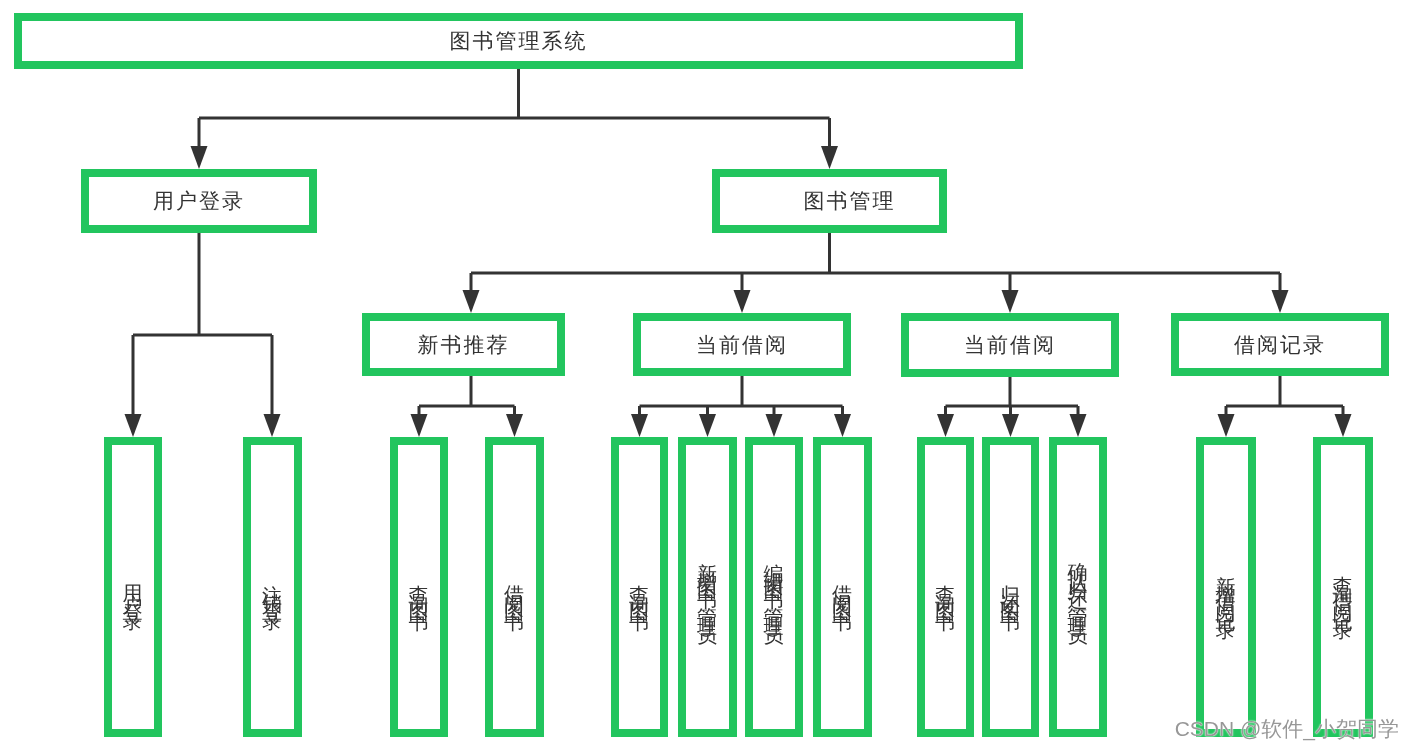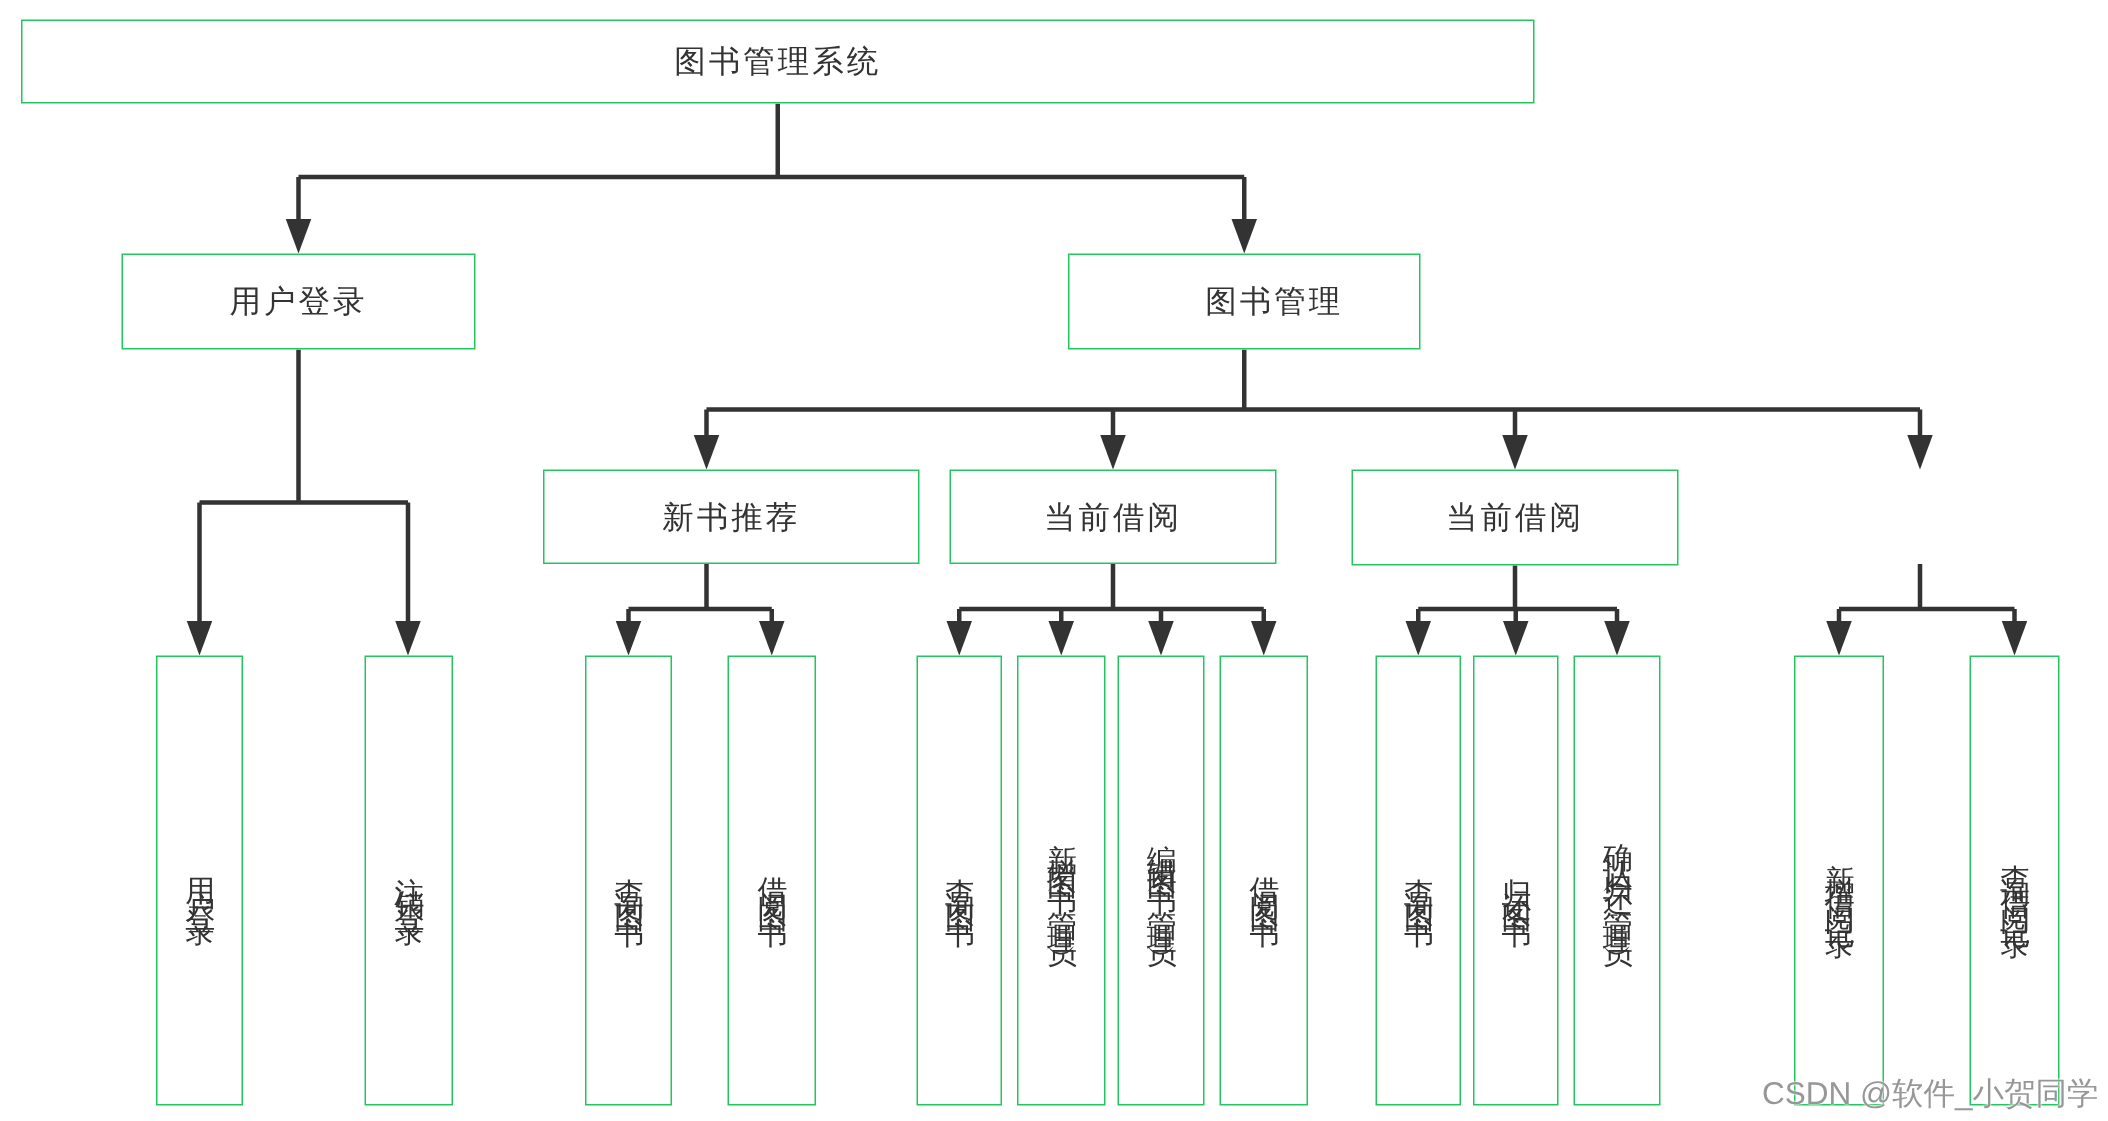--- a/index.html
+++ b/index.html
@@ -18,21 +18,21 @@
   .connectors {
     position: absolute;
     left: 0;
     top: 0;
     width: 1405px;
     height: 747px;
   }
   .node {
     position: absolute;
     box-sizing: border-box;
-    border: 1px solid #22c55e;
+    border: 8px solid #22c55e;
     background: #ffffff;
     color: #333333;
     display: flex;
     align-items: center;
     justify-content: center;
   }
   .hbox {
     font-size: 21px;
     letter-spacing: 2px;
     white-space: nowrap;
@@ -43,21 +43,21 @@
     font-size: 20px;
     letter-spacing: 9px;
     line-height: 1;
   }
   
   .n-root { left: 14px;   top: 13px;  width: 1009px; height: 56px; }
   
   .n-l2a  { left: 81px;   top: 169px; width: 236px;  height: 64px; }
   .n-l2b  { left: 712px;  top: 169px; width: 235px;  height: 64px; padding-left: 40px; }
   
-  .n-l3a  { left: 362px;  top: 313px; width: 251px;  height: 63px; }
+  .n-l3a  { left: 362px;  top: 313px; width: 203px;  height: 63px; }
   .n-l3b  { left: 633px;  top: 313px; width: 218px;  height: 63px; }
   .n-l3c  { left: 901px;  top: 313px; width: 218px;  height: 64px; }
   .n-l3d  { left: 1171px; top: 313px; width: 218px;  height: 63px; }
   
   .lvl4   { top: 437px; height: 300px; }
   .n-g1a  { left: 104px;  width: 58px; }
   .n-g1b  { left: 243px;  width: 59px; }
   .n-g2a  { left: 390px;  width: 58px; }
   .n-g2b  { left: 485px;  width: 59px; }
   .n-g3a  { left: 611px;  width: 57px; }
@@ -125,20 +125,21 @@
   </svg>
 
   <div class="node hbox n-root">图书管理系统</div>
 
   <div class="node hbox n-l2a">用户登录</div>
   <div class="node hbox n-l2b">图书管理</div>
 
   <div class="node hbox n-l3a">新书推荐</div>
   <div class="node hbox n-l3b">当前借阅</div>
   <div class="node hbox n-l3c">当前借阅</div>
+  <div class="node hbox n-l3d">借阅记录</div>
 
   <div class="node vbox lvl4 n-g1a">用户登录</div>
   <div class="node vbox lvl4 n-g1b">注销登录</div>
 
   <div class="node vbox lvl4 n-g2a">查询图书</div>
   <div class="node vbox lvl4 n-g2b">借阅图书</div>
 
   <div class="node vbox lvl4 n-g3a">查询图书</div>
   <div class="node vbox lvl4 n-g3b">新增图书（管理员）</div>
   <div class="node vbox lvl4 n-g3c">编辑图书（管理员）</div>

